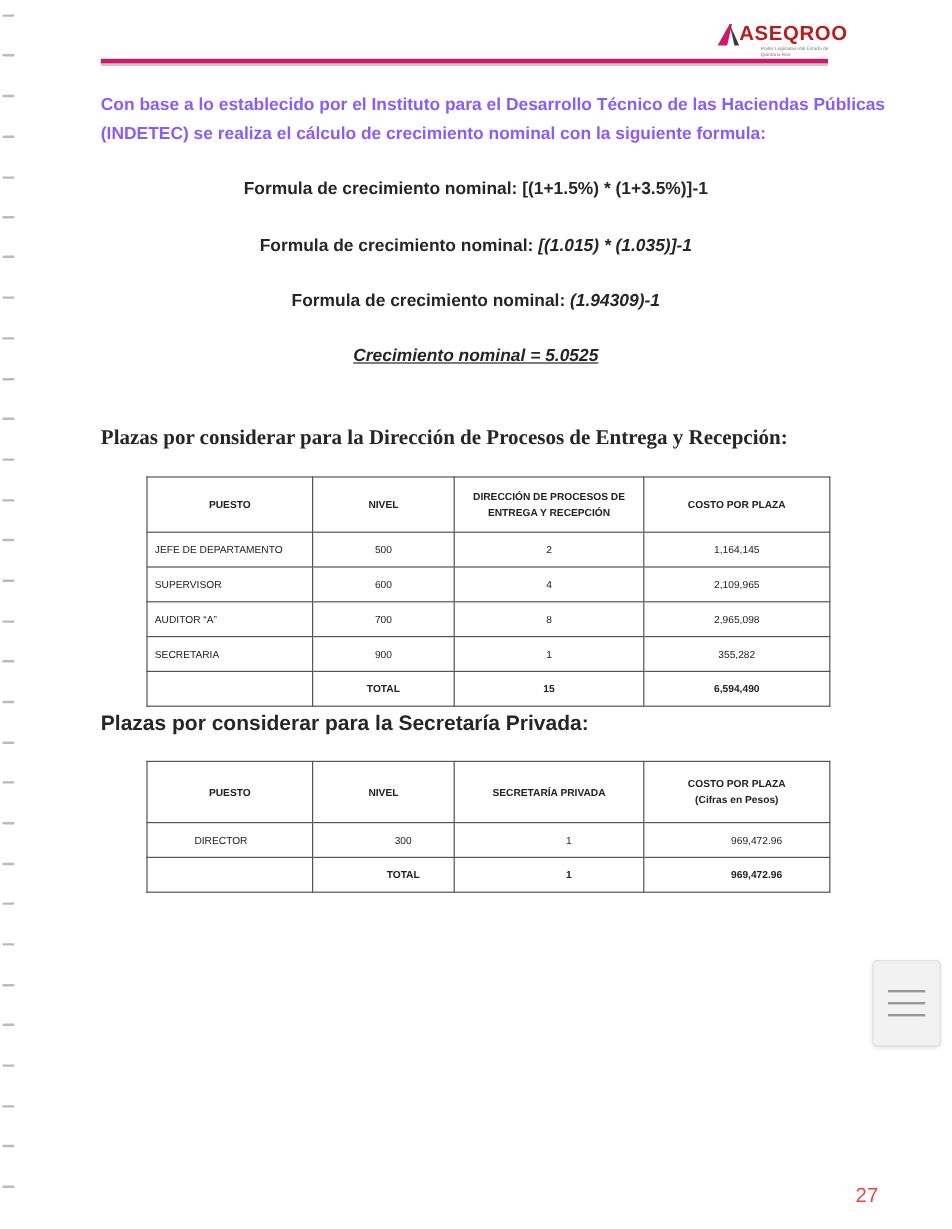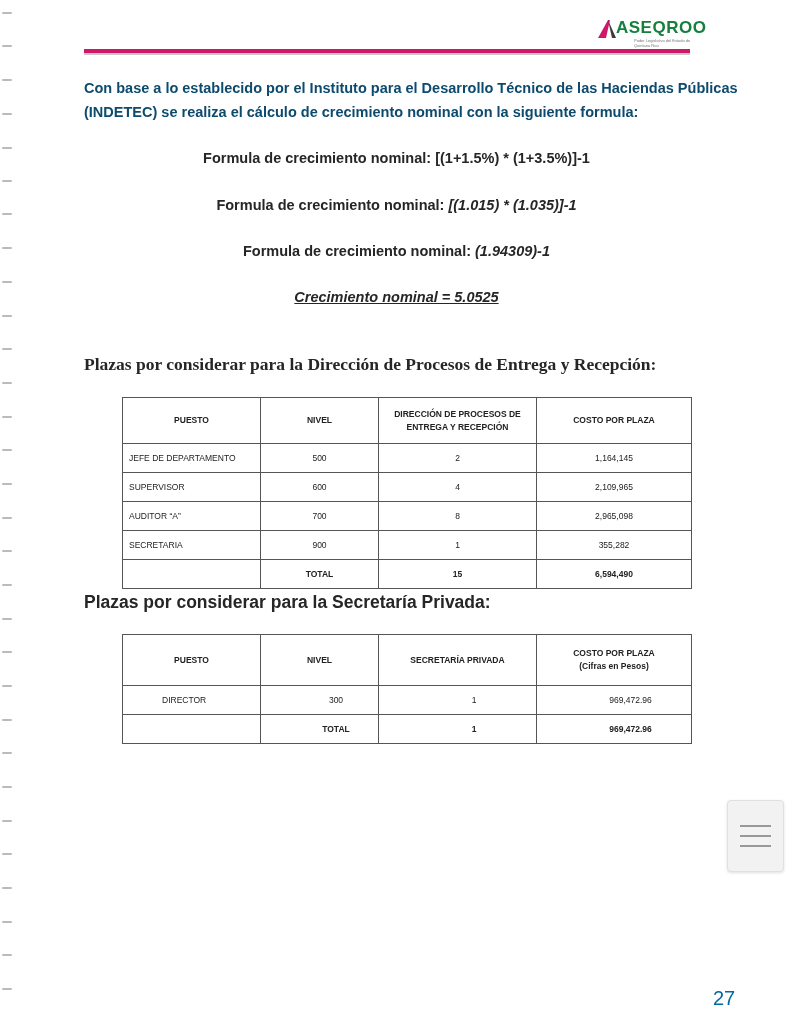--- a/index.html
+++ b/index.html
@@ -1,45 +1,45 @@
 <!DOCTYPE html>
 <html><head>
 <meta charset="utf-8">
 <style>
   html,body{margin:0;padding:0;background:#fff;}
   body{width:793px;height:1024px;position:relative;overflow:hidden;font-family:"Liberation Sans",sans-serif;color:#222;}
   .binder{position:absolute;left:0;top:0;width:20px;height:1024px;}
   .binder span{position:absolute;left:2px;width:10px;height:2px;background:#bbb;border-radius:1px;}
   .logo{position:absolute;left:596px;top:18px;width:120px;height:30px;}
   .logo .mark{position:absolute;left:0;top:0;width:24px;height:22px;}
-  .logo .name{position:absolute;left:20px;top:0;font-weight:bold;font-size:17px;color:#15803d;letter-spacing:0.5px;}
+  .logo .name{position:absolute;left:20px;top:0;font-weight:bold;font-size:17px;color:#b91c1c;letter-spacing:0.5px;}
   .logo .sub{position:absolute;left:38px;top:20px;font-size:4px;color:#777;line-height:5px;width:70px;}
   .hdrline{position:absolute;left:84px;top:49px;width:606px;height:4px;background:#d0186a;}
   .hdrline2{position:absolute;left:84px;top:53px;width:606px;height:2px;background:#c9c9c9;}
-  .intro{position:absolute;left:84px;top:76px;width:660px;font-weight:bold;font-size:14.5px;line-height:24px;color:#0c4a6e;}
+  .intro{position:absolute;left:84px;top:76px;width:660px;font-weight:bold;font-size:14.5px;line-height:24px;color:#8b5cf6;}
   .formula{position:absolute;left:0;width:793px;text-align:center;font-weight:bold;font-size:14.5px;color:#262626;}
   .formula i{font-style:italic;}
   .f1{top:150px;} .f2{top:197px;} .f3{top:243px;}
   .result{position:absolute;left:0;width:793px;top:289px;text-align:center;font-weight:bold;font-style:italic;text-decoration:underline;font-size:14.5px;color:#262626;}
   .sec{position:absolute;left:84px;font-weight:bold;font-size:17.5px;color:#262626;}
   .sec1{top:354px;font-family:Liberation Serif, serif;} .sec2{top:592px;}
   table{position:absolute;border-collapse:collapse;font-size:8.5px;color:#222;}
   td,th{border:1px solid #555;padding:0 6px;}
   th{font-weight:bold;text-align:center;line-height:13px;}
   td.c{text-align:center;}
   td.b{font-weight:bold;}
   .t1{left:122px;top:397px;width:570px;}
   .t1 th{height:45px;} .t1 td{height:28px;}
   .t2{left:122px;top:634px;width:570px;}
   .t2 th{height:50px;} .t2 td{height:28px;padding-left:39px;}
   .t3{left:122px;top:803px;width:570px;}
   .t3 th{height:56px;} .t3 td{height:46px;}
   .side-btn{position:absolute;left:727px;top:800px;width:55px;height:70px;background:#f2f2f2;border:1px solid #e0e0e0;border-radius:4px;box-shadow:0 1px 3px rgba(0,0,0,0.12);}
   .side-btn span{position:absolute;left:12px;width:31px;height:2px;background:#999;}
-  .pnum{position:absolute;left:713px;top:987px;font-size:20px;color:#0369a1;text-align:right;}
+  .pnum{position:absolute;left:713px;top:987px;font-size:17px;color:#ef4444;text-align:right;}
 </style>
 </head>
 <body>
 
 <div class="binder">
   <span style="top:12px"></span>
     <span style="top:45px"></span>
     <span style="top:79px"></span>
     <span style="top:113px"></span>
     <span style="top:147px"></span>

